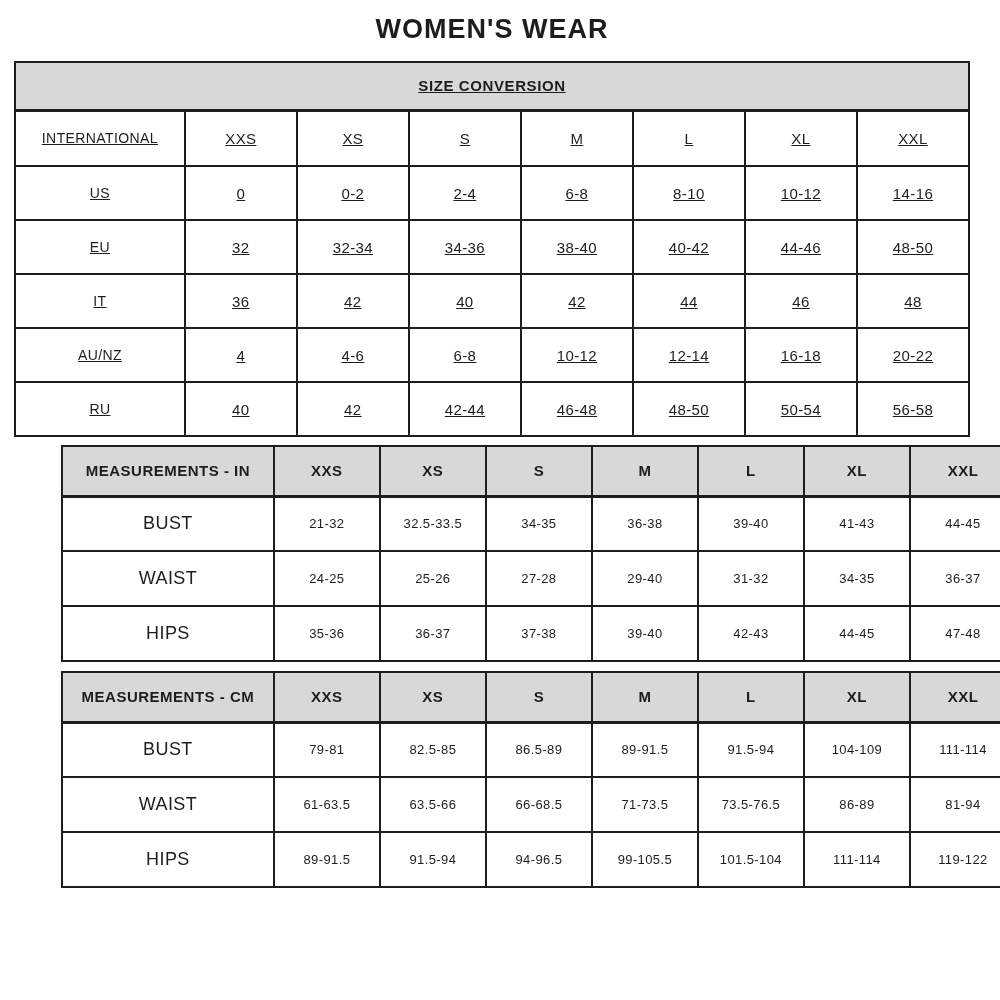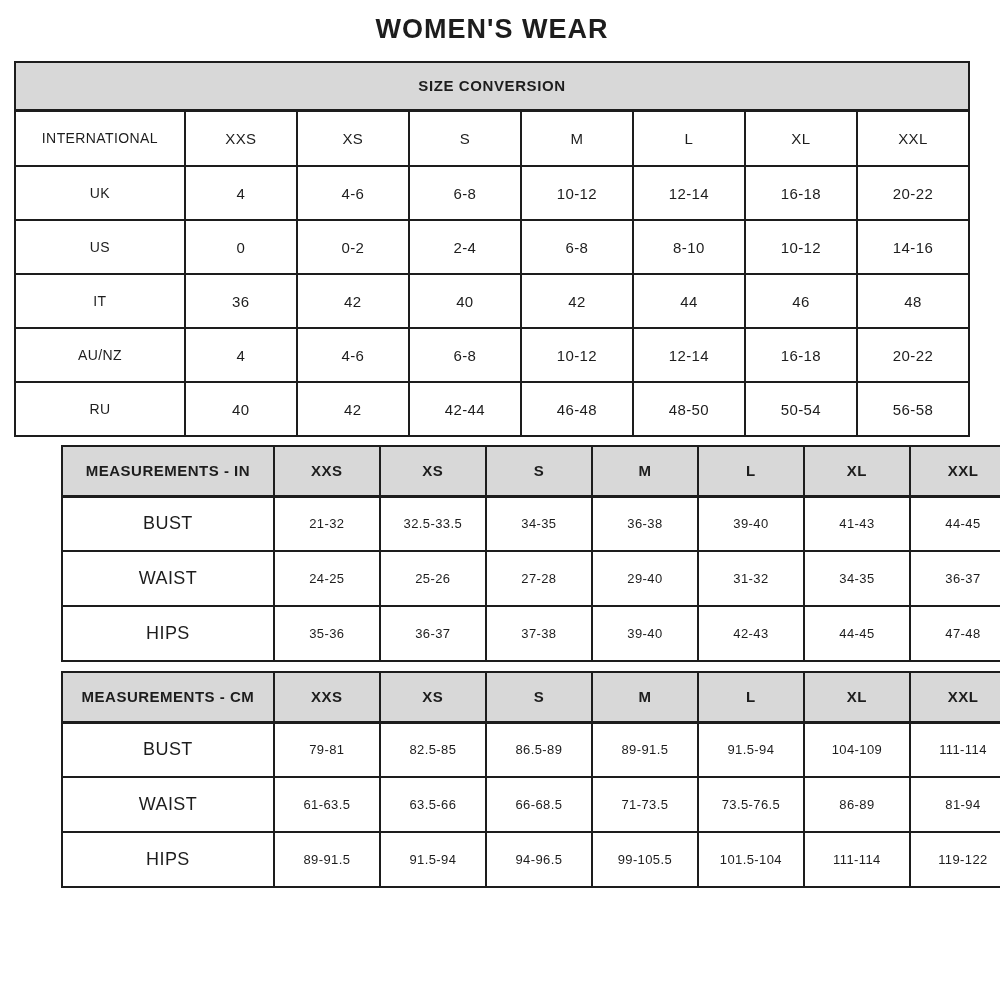--- a/index.html
+++ b/index.html
@@ -29,21 +29,21 @@
     text-align:center;
   }
   td{
     border:2px solid var(--border);
     vertical-align:middle;
     letter-spacing:0.4px;
     overflow:hidden;
   }
   
   .conv{margin-bottom:8px;}
-  .conv td{font-size:15px;font-weight:500;height:54px;}
+  .conv td{font-size:15px;font-weight:500;height:54px;text-decoration:underline;}
   .conv .banner td{
     background:var(--header-bg);
     font-weight:700;
     font-size:15px;
     letter-spacing:0.6px;
     height:48px;
     border-bottom-width:3px;
   }
   .conv .cols td{height:56px;font-size:15px;}
   .conv .cols .lbl{font-size:14px;border-radius:27px;}
@@ -91,38 +91,38 @@
       <td class="lbl">INTERNATIONAL</td>
       <td>XXS</td>
       <td>XS</td>
       <td>S</td>
       <td>M</td>
       <td>L</td>
       <td>XL</td>
       <td>XXL</td>
     </tr>
     <tr>
-      <td class="lbl">UK</td>
-      <td>4</td>
-      <td>4-6</td>
-      <td>6-8</td>
-      <td>10-12</td>
-      <td>12-14</td>
-      <td>16-18</td>
-      <td>20-22</td>
-    </tr>
-    <tr>
       <td class="lbl">US</td>
       <td>0</td>
       <td>0-2</td>
       <td>2-4</td>
       <td>6-8</td>
       <td>8-10</td>
       <td>10-12</td>
       <td>14-16</td>
+    </tr>
+    <tr>
+      <td class="lbl">EU</td>
+      <td>32</td>
+      <td>32-34</td>
+      <td>34-36</td>
+      <td>38-40</td>
+      <td>40-42</td>
+      <td>44-46</td>
+      <td>48-50</td>
     </tr>
     <tr>
       <td class="lbl">IT</td>
       <td>36</td>
       <td>42</td>
       <td>40</td>
       <td>42</td>
       <td>44</td>
       <td>46</td>
       <td>48</td>

